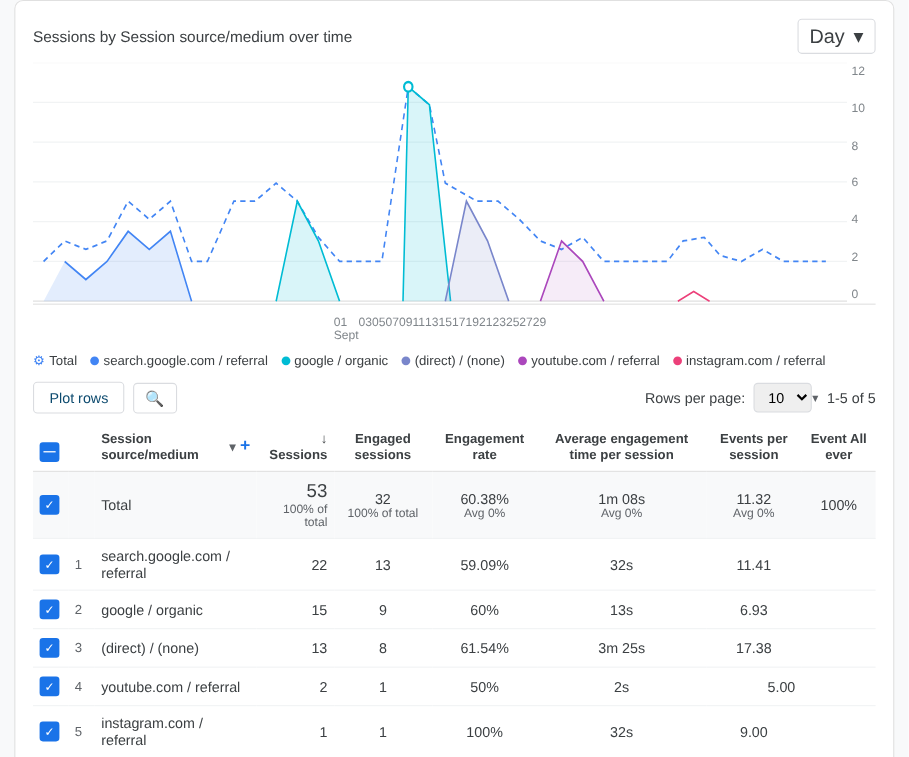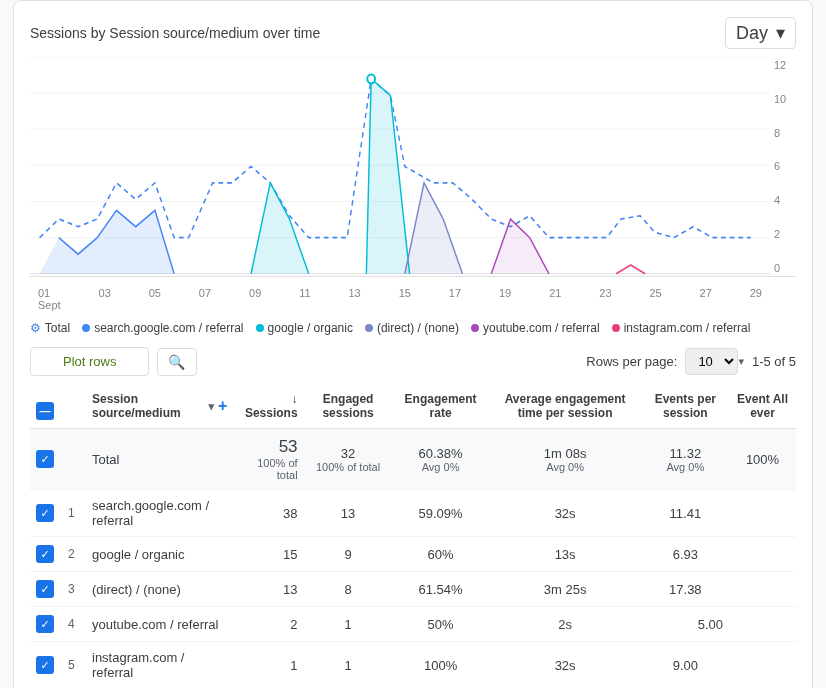--- a/index.html
+++ b/index.html
@@ -9,21 +9,21 @@
     .card-title { font-size: 14px; color: #3c4043; font-weight: 400; }
     .day-select { display: flex; align-items: center; border: 1px solid #dadce0; border-radius: 4px; padding: 4px 10px; font-size: 18px; color: #3c4043; cursor: pointer; gap: 8px; }
     .chart-area { position: relative; height: 220px; border-bottom: 1px solid #e0e0e0; margin-bottom: 8px; }
     .chart-svg { width: 100%; height: 100%; }
     .y-axis { position: absolute; right: 0; top: 0; height: 100%; display: flex; flex-direction: column; justify-content: space-between; font-size: 11px; color: #80868b; padding: 2px 0; width: 24px; }
     .legend { display: flex; flex-wrap: wrap; gap: 12px; padding: 6px 0 12px 0; font-size: 12px; color: #3c4043; align-items: center; }
     .legend-item { display: flex; align-items: center; gap: 4px; }
     .legend-dot { width: 8px; height: 8px; border-radius: 50%; }
     .toolbar { display: flex; align-items: center; justify-content: space-between; margin-bottom: 8px; }
     .toolbar-left { display: flex; align-items: center; gap: 8px; }
-    .plot-rows-btn { border: 1px solid #dadce0; border-radius: 4px; padding: 6px 32px; font-size: 13px; color: #4d7c0f; background: #fff; cursor: pointer; }
+    .plot-rows-btn { border: 1px solid #dadce0; border-radius: 4px; padding: 6px 14px; font-size: 13px; color: #0c4a6e; background: #fff; cursor: pointer; }
     .search-box { display: flex; align-items: center; border: 1px solid #dadce0; border-radius: 4px; padding: 5px 10px; gap: 6px; }
     .search-box input { border: none; outline: none; font-size: 13px; color: #3c4043; width: 160px; }
     .toolbar-right { display: flex; align-items: center; gap: 8px; font-size: 13px; color: #3c4043; }
     .rows-select { border: 1px solid #dadce0; border-radius: 4px; padding: 4px 8px; font-size: 13px; cursor: pointer; }
     .pagination { font-size: 13px; color: #3c4043; }
     table { width: 100%; border-collapse: collapse; font-size: 13px; }
     thead tr { border-bottom: 1px solid #e0e0e0; }
     th { padding: 8px 6px; text-align: left; color: #3c4043; font-weight: 700; font-size: 12px; vertical-align: bottom; }
     th.right { text-align: right; }
     td { padding: 8px 6px; color: #3c4043; font-size: 13px; vertical-align: middle; }
@@ -86,21 +86,21 @@
       <polygon points="390,198 410,115 430,148 450,198 390,198" fill="rgba(121,134,203,0.15)" stroke="none"></polygon>
       <polyline points="390,198 410,115 430,148 450,198" fill="none" stroke="#7986cb" stroke-width="1.5"></polyline>
 
       <polygon points="480,198 500,148 520,165 540,198 480,198" fill="rgba(171,71,188,0.1)" stroke="none"></polygon>
       <polyline points="480,198 500,148 520,165 540,198" fill="none" stroke="#ab47bc" stroke-width="1.5"></polyline>
 
       <polyline points="610,198 625,190 640,198" fill="none" stroke="#ec407a" stroke-width="1.5"></polyline>
     </svg>
   </div>
 
-  <div style="display:flex;justify-content:space-between;padding:2px 8px 4px 8px;font-size:11px;color:#80868b;width:calc(100% - 26px);">
+  <div style="display:flex;justify-content:center;padding:2px 8px 4px 8px;font-size:11px;color:#80868b;width:calc(100% - 26px);">
     <span>01<br>Sept</span>
     <span>03</span>
     <span>05</span>
     <span>07</span>
     <span>09</span>
     <span>11</span>
     <span>13</span>
     <span>15</span>
     <span>17</span>
     <span>19</span>
@@ -236,21 +236,21 @@
             <span style="color:white;font-size:11px;">✓</span>
           </div>
         </td>
         <td style="color:#5f6368;font-size:12px;">
           <span>1</span>
         </td>
         <td>
           <span>search.google.com / referral</span>
         </td>
         <td class="right">
-          <span>38</span>
+          <span>22</span>
         </td>
         <td class="center" style="text-align:center;">
           <span>13</span>
         </td>
         <td class="center" style="text-align:center;">
           <span>59.09%</span>
         </td>
         <td class="center" style="text-align:center;">
           <span>32s</span>
         </td>

